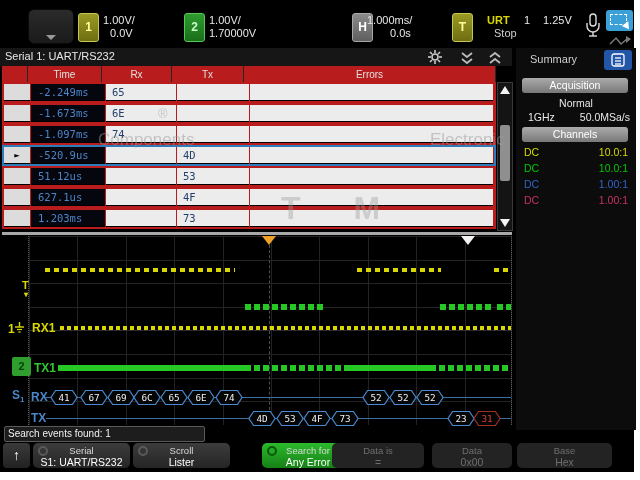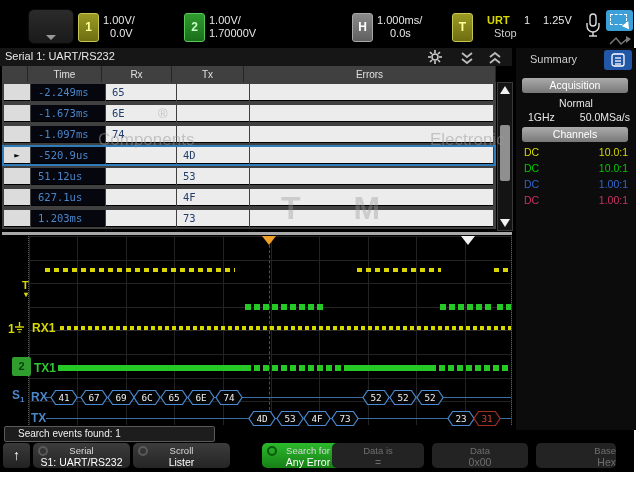--- a/index.html
+++ b/index.html
@@ -22,21 +22,21 @@
   #zone-btn .dash-rect{position:absolute;left:4px;top:4px;width:15px;height:9px;border:1px dashed #fff;}
   #zone-btn .cursor{position:absolute;right:2px;bottom:1px;width:0;height:0;
     border-left:4px solid transparent;border-right:4px solid transparent;border-top:7px solid #fff;transform:rotate(-35deg);}
   #route-icon{left:608px;top:33px;}
 
   
   #serial-hdr{left:0;top:48px;width:512px;height:18px;background:#161616;border-bottom:1px solid #000;}
   #serial-hdr .t{position:absolute;left:5px;top:2px;font-size:11px;color:#e8e8e8;}
 
   
-  #lister{left:2px;top:66px;width:494px;height:163px;background:#404040;}
+  #lister{left:2px;top:66px;width:494px;height:163px;background:#b91c1c;}
   .lrow{display:flex;height:21px;box-sizing:border-box;border:2px solid transparent;}
   .lrow.selected{border-color:#2e7cba;}
   .lhead{display:flex;height:16px;}
   .hc{color:#e0e0e0;font-size:10px;display:flex;align-items:center;justify-content:center;
     border-right:1px solid #262626;box-sizing:border-box;}
   .c{display:flex;align-items:center;box-sizing:border-box;margin-right:1px;height:100%;
     font-family:"DejaVu Sans Mono",monospace;font-size:10.5px;border-bottom:1px solid #000;}
   .w-mk{width:26px;} .w-time{width:74px;} .w-rx{width:70px;} .w-tx{width:72px;} .w-err{flex:1;}
   .c-mk{background:#dcdcdc;justify-content:center;color:#000;font-size:9px;}
   .c-time{background:#06060f;color:#4a86c8;padding-left:7px;}
@@ -81,21 +81,21 @@
   .hexwrap.error polygon{stroke:#a03028;}
   .hexwrap.error text{fill:#d84030;}
   .ch2box{position:absolute;left:12px;top:357px;width:19px;height:19px;background:#2f9e2f;border-radius:2px;
     color:#07400b;font-size:11px;font-weight:bold;text-align:center;line-height:19px;}
 
   
   .wm{position:absolute;color:#9a9a9a;opacity:.5;pointer-events:none;}
 
   
   #status-bar{left:4px;top:426px;width:196px;height:14px;background:#1d1d1d;border:1px solid #5a5a5a;
-    border-radius:2px;color:#efefef;font-size:10px;line-height:14px;padding-left:13px;box-sizing:content-box;}
+    border-radius:2px;color:#efefef;font-size:10px;line-height:14px;padding-left:3px;box-sizing:content-box;}
   #softkeys{left:0;top:443px;width:634px;height:26px;}
   #up-btn{position:absolute;left:3px;top:0;width:27px;height:25px;background:linear-gradient(#3a3a3a,#222);
     border-radius:4px;color:#fff;font-size:14px;text-align:center;line-height:24px;}
   .softkey{position:absolute;top:0;height:25px;border-radius:5px;text-align:center;overflow:hidden;}
   .softkey.normal{background:linear-gradient(#3c3c3c,#252525);}
   .softkey.active{background:linear-gradient(#2cba2c,#168016);margin-left:29px;}
   .softkey.disabled{background:#232323;}
   .softkey .l1{font-size:9.5px;color:#d8d8d8;margin-top:2px;}
   .softkey .l2{font-size:10.5px;color:#fff;}
   .softkey.disabled .l1,.softkey.disabled .l2{color:#6e6e6e;}
@@ -115,21 +115,21 @@
 
   <div class="abs badge yellow" style="left:78px;top:13px;">1</div>
   <div class="abs txt" style="left:103px;top:14px;">1.00V/</div>
   <div class="abs txt" style="left:110px;top:27px;">0.0V</div>
 
   <div class="abs badge green" style="left:184px;top:13px;">2</div>
   <div class="abs txt" style="left:209px;top:14px;">1.00V/</div>
   <div class="abs txt" style="left:209px;top:27px;">1.70000V</div>
 
   <div class="abs badge gray" style="left:352px;top:13px;">H</div>
-  <div class="abs txt" style="left:377px;top:14px;">1.000ms/</div>
+  <div class="abs txt" style="left:367px;top:14px;">1.000ms/</div>
   <div class="abs txt" style="left:390px;top:27px;">0.0s</div>
 
   <div class="abs badge yellow" style="left:452px;top:13px;">T</div>
   <div class="abs txt" style="left:487px;top:14px;color:#d8d800;font-weight:bold;">URT</div>
   <div class="abs txt" style="left:524px;top:14px;">1</div>
   <div class="abs txt" style="left:494px;top:27px;color:#cfcfcf;text-align:center;">Stop</div>
   <div class="abs txt" style="left:543px;top:14px;text-align:right;">1.25V</div>
 
   <div class="abs" style="left:585px;top:13px;">
     <svg width="16" height="26" viewBox="0 0 16 26">
@@ -477,26 +477,26 @@
         <div class="softkey has-knob active" style="left: 233px; width: 92px;">
           <div class="knob"></div>
           <div class="l1">Search for</div>
           <div class="l2">Any Error</div>
         </div>
         <div class="softkey disabled" style="left: 332px; width: 92px;">
 
           <div class="l1">Data is</div>
           <div class="l2">=</div>
         </div>
-        <div class="softkey disabled" style="left: 432px; width: 96px;">
+        <div class="softkey disabled" style="left: 432px; width: 80px;">
 
           <div class="l1">Data</div>
           <div class="l2">0x00</div>
         </div>
-        <div class="softkey disabled" style="left: 536px; width: 80px; text-align: right;">
+        <div class="softkey disabled" style="left: 517px; width: 95px;">
 
           <div class="l1">Base</div>
           <div class="l2">Hex</div>
         </div>
       </div>
   </div>
 
 </div>
 
 </body></html>

